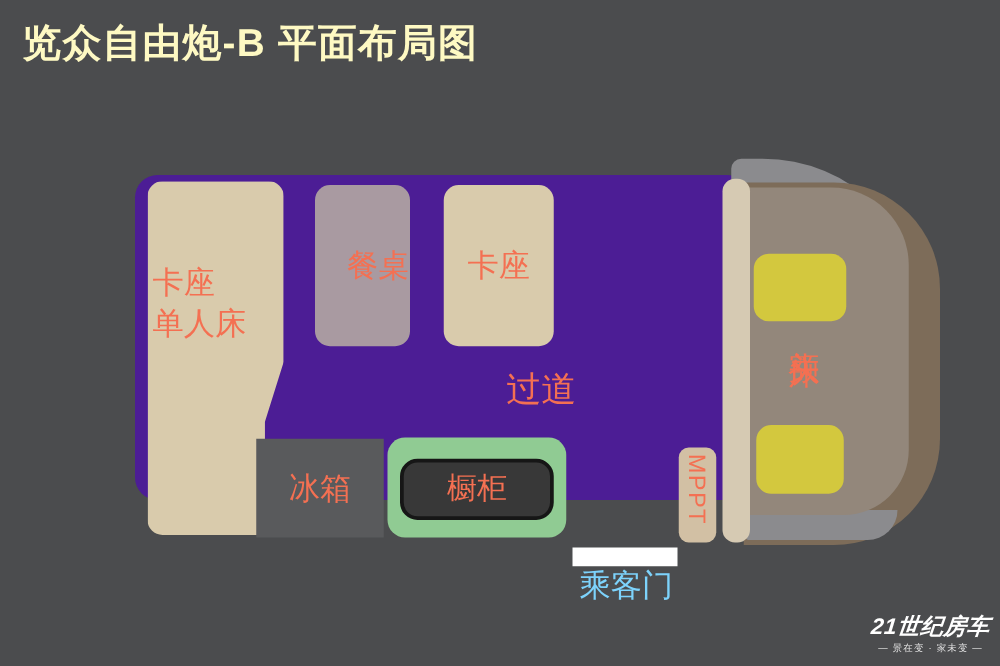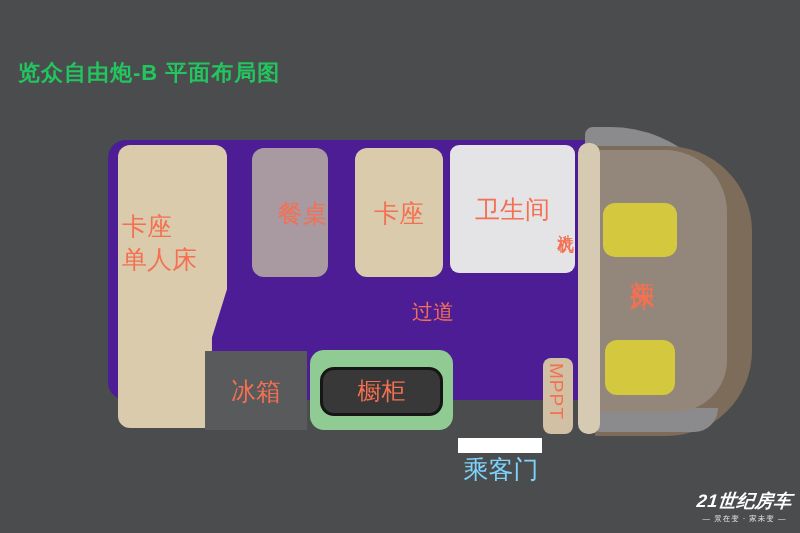--- a/index.html
+++ b/index.html
@@ -4,21 +4,21 @@
 <style>
   html,body{margin:0;padding:0;background:#4b4c4e;}
   .stage{
     position:relative;width:800px;height:533px;background:#4b4c4e;overflow:hidden;
     font-family:"Liberation Sans",sans-serif;
   }
   .abs{position:absolute;box-sizing:border-box;}
   
   .title{
     left:18px;top:14px;width:560px;height:44px;
-    color:#22c55e;font-size:22px;font-weight:bold;letter-spacing:1px;white-space:nowrap;margin-top:44px;
+    color:#fef9c3;font-size:31px;font-weight:bold;letter-spacing:1px;white-space:nowrap;
   }
   
   .floor{left:108px;top:140px;width:492px;height:260px;background:#4c1d95;border-radius:18px;}
   .zone-label{
     color:#f47052;font-size:25px;line-height:1.2;white-space:nowrap;
     display:flex;align-items:center;justify-content:center;
   }
   
   .bed{
     left:10px;top:5px;width:109px;height:283px;background:#d9cbac;border-radius:12px;
@@ -29,21 +29,21 @@
   .table-block{left:144px;top:8px;width:76px;height:129px;background:#a99aa1;border-radius:12px;padding-left:25px;}
   
   .seat-block{left:247px;top:8px;width:88px;height:129px;background:#d9cbac;border-radius:12px;}
   
   .bath-block{left:342px;top:5px;width:125px;height:128px;background:#e4e4e6;border-radius:9px;}
   .washer-label{
     right:1px;top:76px;color:#f47052;font-size:17px;line-height:1.05;
     writing-mode:vertical-rl;text-orientation:upright;letter-spacing:1px;
   }
   
-  .aisle{left:285px;top:156px;width:80px;height:32px;font-size:21px;}
+  .aisle{left:285px;top:156px;width:80px;height:32px;font-size:28px;}
   
   .fridge{left:97px;top:211px;width:102px;height:79px;background:#595a5c;}
   
   .cabinet{left:202px;top:210px;width:143px;height:80px;background:#90cb93;border-radius:14px;padding-left:24px;}
   .cabinet-inner{
     left:10px;top:17px;width:123px;height:49px;background:#383838;
     border:3px solid #161616;border-radius:14px;font-size:24px;
   }
   
   .mppt{left:435px;top:218px;width:30px;height:76px;background:#d2c0a4;border-radius:8px;}
@@ -90,24 +90,20 @@
     </div>
 
     <div class="abs table-block zone-label">
       <span>餐桌</span>
     </div>
 
     <div class="abs seat-block zone-label">
       <span>卡座</span>
     </div>
 
-    <div class="abs bath-block zone-label">
-      <span>卫生间</span>
-      <span class="abs washer-label">洗衣机</span>
-    </div>
 
     <div class="abs aisle zone-label">过道</div>
 
     <div class="abs fridge zone-label">
       <span>冰箱</span>
     </div>
 
     <div class="abs cabinet">
       <div class="abs cabinet-inner zone-label">
         <span>橱柜</span>

